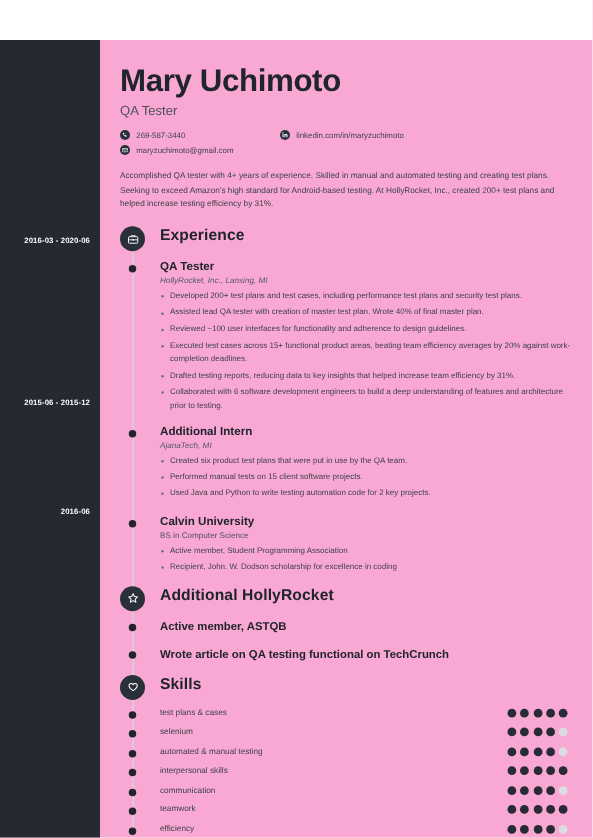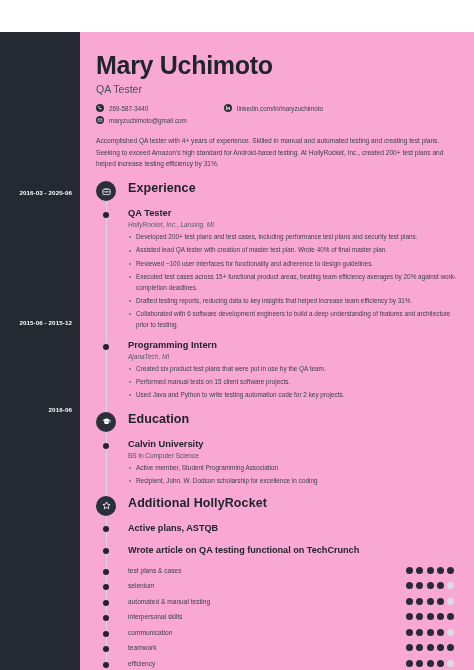--- a/index.html
+++ b/index.html
@@ -258,41 +258,31 @@
             <li>Developed 200+ test plans and test cases, including performance test plans and security test plans.</li>
             <li>Assisted lead QA tester with creation of master test plan. Wrote 40% of final master plan.</li>
             <li>Reviewed ~100 user interfaces for functionality and adherence to design guidelines.</li>
             <li>Executed test cases across 15+ functional product areas, beating team efficiency averages by 20% against work-completion deadlines.</li>
             <li>Drafted testing reports, reducing data to key insights that helped increase team efficiency by 31%.</li>
             <li>Collaborated with 6 software development engineers to build a deep understanding of features and architecture prior to testing.</li>
           </ul>
         </div>
 
         <div class="entry">
-          <div class="entry-title">Programming Intern</div>
+          <div class="entry-title">Additional Intern</div>
           <div class="entry-sub">AjanaTech, MI</div>
           <ul class="bullets">
             <li>Created six product test plans that were put in use by the QA team.</li>
             <li>Performed manual tests on 15 client software projects.</li>
             <li>Used Java and Python to write testing automation code for 2 key projects.</li>
           </ul>
         </div>
       </div>
 
       <div class="section" style="margin-top:11px">
-        <div class="section-head">
-          <div class="sec-icon">
-            <svg width="11" height="11" viewBox="0 0 16 16">
-                <path d="M8 3.4 14 6.1 8 8.8 2 6.1z" fill="#fff"></path>
-                <path d="M4.6 7.3v2.9c0 .9 1.6 1.6 3.4 1.6s3.4-.7 3.4-1.6V7.3L8 8.9z" fill="#fff"></path>
-                <path d="M13.4 6.5v3.2" stroke="#fff" stroke-width="0.9"></path>
-              </svg>
-          </div>
-          <div class="section-title">Education</div>
-        </div>
 
         <div class="entry">
           <div class="entry-title">Calvin University</div>
           <div class="entry-sub plain">BS in Computer Science</div>
           <ul class="bullets">
             <li>Active member, Student Programming Association</li>
             <li>Recipient, John. W. Dodson scholarship for excellence in coding</li>
           </ul>
         </div>
       </div>
@@ -301,28 +291,36 @@
         <div class="section-head">
           <div class="sec-icon">
             <svg width="11" height="11" viewBox="0 0 16 16">
                 <path d="M8 2.8l1.55 3.4 3.65.4-2.72 2.5.75 3.65L8 10.92l-3.23 1.83.75-3.65L2.8 6.6l3.65-.4z" fill="none" stroke="#fff" stroke-width="1.2" stroke-linejoin="round"></path>
               </svg>
           </div>
           <div class="section-title">Additional HollyRocket</div>
         </div>
 
         <div class="ach-item">
-          <div class="ach-text">Active plans, ASTQB</div>
+          <div class="ach-text">Active member, ASTQB</div>
         </div>
         <div class="ach-item">
           <div class="ach-text">Wrote article on QA testing functional on TechCrunch</div>
         </div>
       </div>
 
       <div class="section" style="margin-top:4px">
+        <div class="section-head">
+          <div class="sec-icon">
+            <svg width="11" height="11" viewBox="0 0 16 16">
+                <path d="M8 12.4S3.2 9.4 3.2 6.5c0-1.5 1.1-2.5 2.4-2.5.9 0 1.8.5 2.4 1.4.6-.9 1.5-1.4 2.4-1.4 1.3 0 2.4 1 2.4 2.5 0 2.9-4.8 5.9-4.8 5.9z" fill="none" stroke="#fff" stroke-width="1.2" stroke-linejoin="round"></path>
+              </svg>
+          </div>
+          <div class="section-title">Skills</div>
+        </div>
         <div id="skills-list">
             <div class="skill-row">
               <div class="skill-name">test plans &amp; cases</div>
               <div class="dots">
                 <span class="dot"></span>
                 <span class="dot"></span>
                 <span class="dot"></span>
                 <span class="dot"></span>
                 <span class="dot"></span>
               </div>

